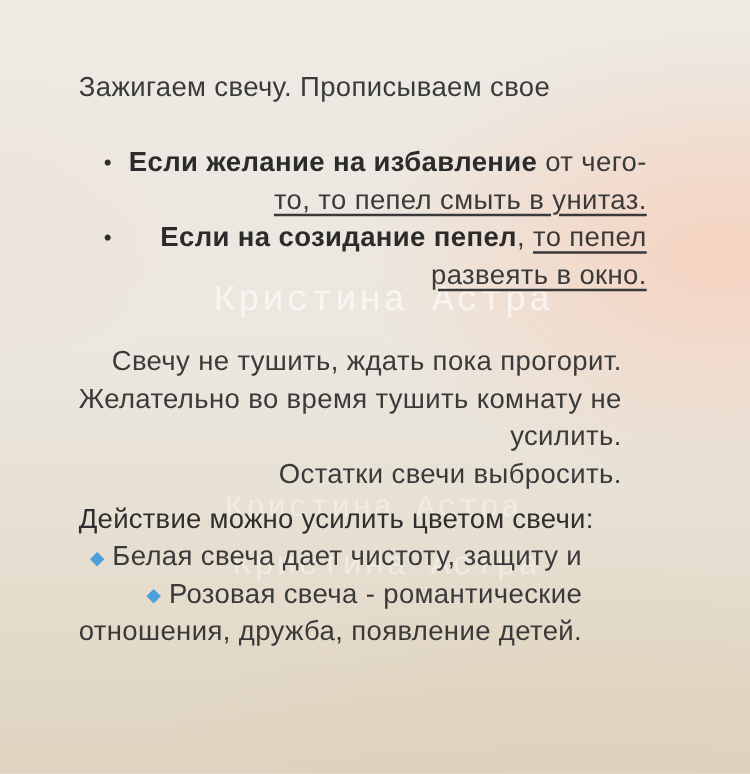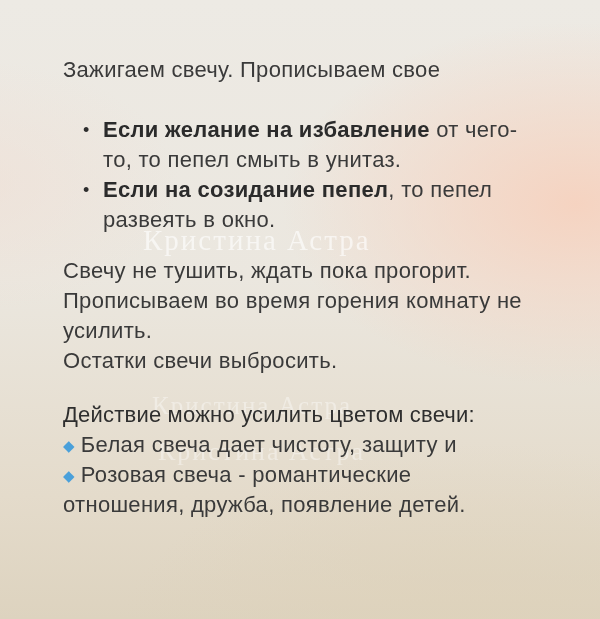--- a/index.html
+++ b/index.html
@@ -19,60 +19,63 @@
     width: 600px;
     height: 619px;
     background:
       radial-gradient(ellipse 420px 260px at 96% 33%, rgba(246,210,191,0.95), rgba(246,210,191,0) 70%),
       radial-gradient(ellipse 300px 180px at -5% 30%, rgba(241,222,212,0.55), rgba(241,222,212,0) 70%),
       radial-gradient(ellipse 500px 300px at 80% 108%, rgba(222,210,186,0.85), rgba(222,210,186,0) 75%),
       linear-gradient(180deg, #edeae4 0%, #ebe7df 45%, #e4dbcb 80%, #ddd3bf 100%);
   }
   .watermark {
     position: absolute;
-    font-family: Liberation Serif, serif;
+    font-family: Liberation Mono, monospace;
     font-weight: 400;
     white-space: nowrap;
     letter-spacing: 2px;
     pointer-events: none;
+    margin-left: 28px;
   }
   .wm1 { left: 143px; top: 224px; font-size: 29px; color: rgba(255,255,255,0.62); }
   .wm2 { left: 152px; top: 392px; font-size: 25px; color: rgba(255,255,255,0.38); }
   .wm3 { left: 158px; top: 437px; font-size: 26px; color: rgba(255,255,255,0.40); }
 
   .textblock {
     position: absolute;
     left: 63px;
     color: #3a3a3a;
     font-size: 22px;
     letter-spacing: 0.3px;
+    text-align: right;
   }
   .line {
     display: block;
     height: 30px;
     line-height: 30px;
     white-space: nowrap;
   }
   .intro      { top: 55px; }
   .bullets    { top: 115px; }
-  .para2      { top: 256px; }
+  .para2      { top: 274px; }
   .heading    { top: 400px; font-weight: 400; color: #2e2e2e; letter-spacing: 0.2px; }
   .candles    { top: 430px; }
 
   .bullet-line { position: relative; padding-left: 40px; }
   .bullet-marker {
     position: absolute;
     left: 20px;
     top: 0;
     font-size: 18px;
     line-height: 30px;
     color: #2e2e2e;
   }
   .bold { font-weight: 700; color: #2b2b2b; }
   .underlined {
+    text-decoration: underline;
     text-decoration-thickness: 1.5px;
     text-underline-offset: 4px;
   }
   .diamond-icon {
     color: #4aa0da;
     font-size: 15px;
     margin-right: 6px;
     vertical-align: 1px;
   }
 </style>
@@ -99,21 +102,21 @@
     <span class="line bullet-line">
       <span class="bullet-marker">•</span><span class="bold">Если на созидание пепел</span><span>, </span><span class="underlined">то пепел</span>
     </span>
     <span class="line bullet-line">
       <span class="underlined">развеять в окно.</span>
     </span>
   </div>
 
   <div class="textblock para2">
     <span class="line">Свечу не тушить, ждать пока прогорит.</span>
-    <span class="line">Прописываем во время горения комнату не</span>
+    <span class="line">Желательно во время тушить комнату не</span>
     <span class="line">усилить.</span>
     <span class="line">Остатки свечи выбросить.</span>
   </div>
 
   <div class="textblock heading">
     <span class="line">Действие можно усилить цветом свечи:</span>
   </div>
 
   <div class="textblock candles">
     <span class="line">

